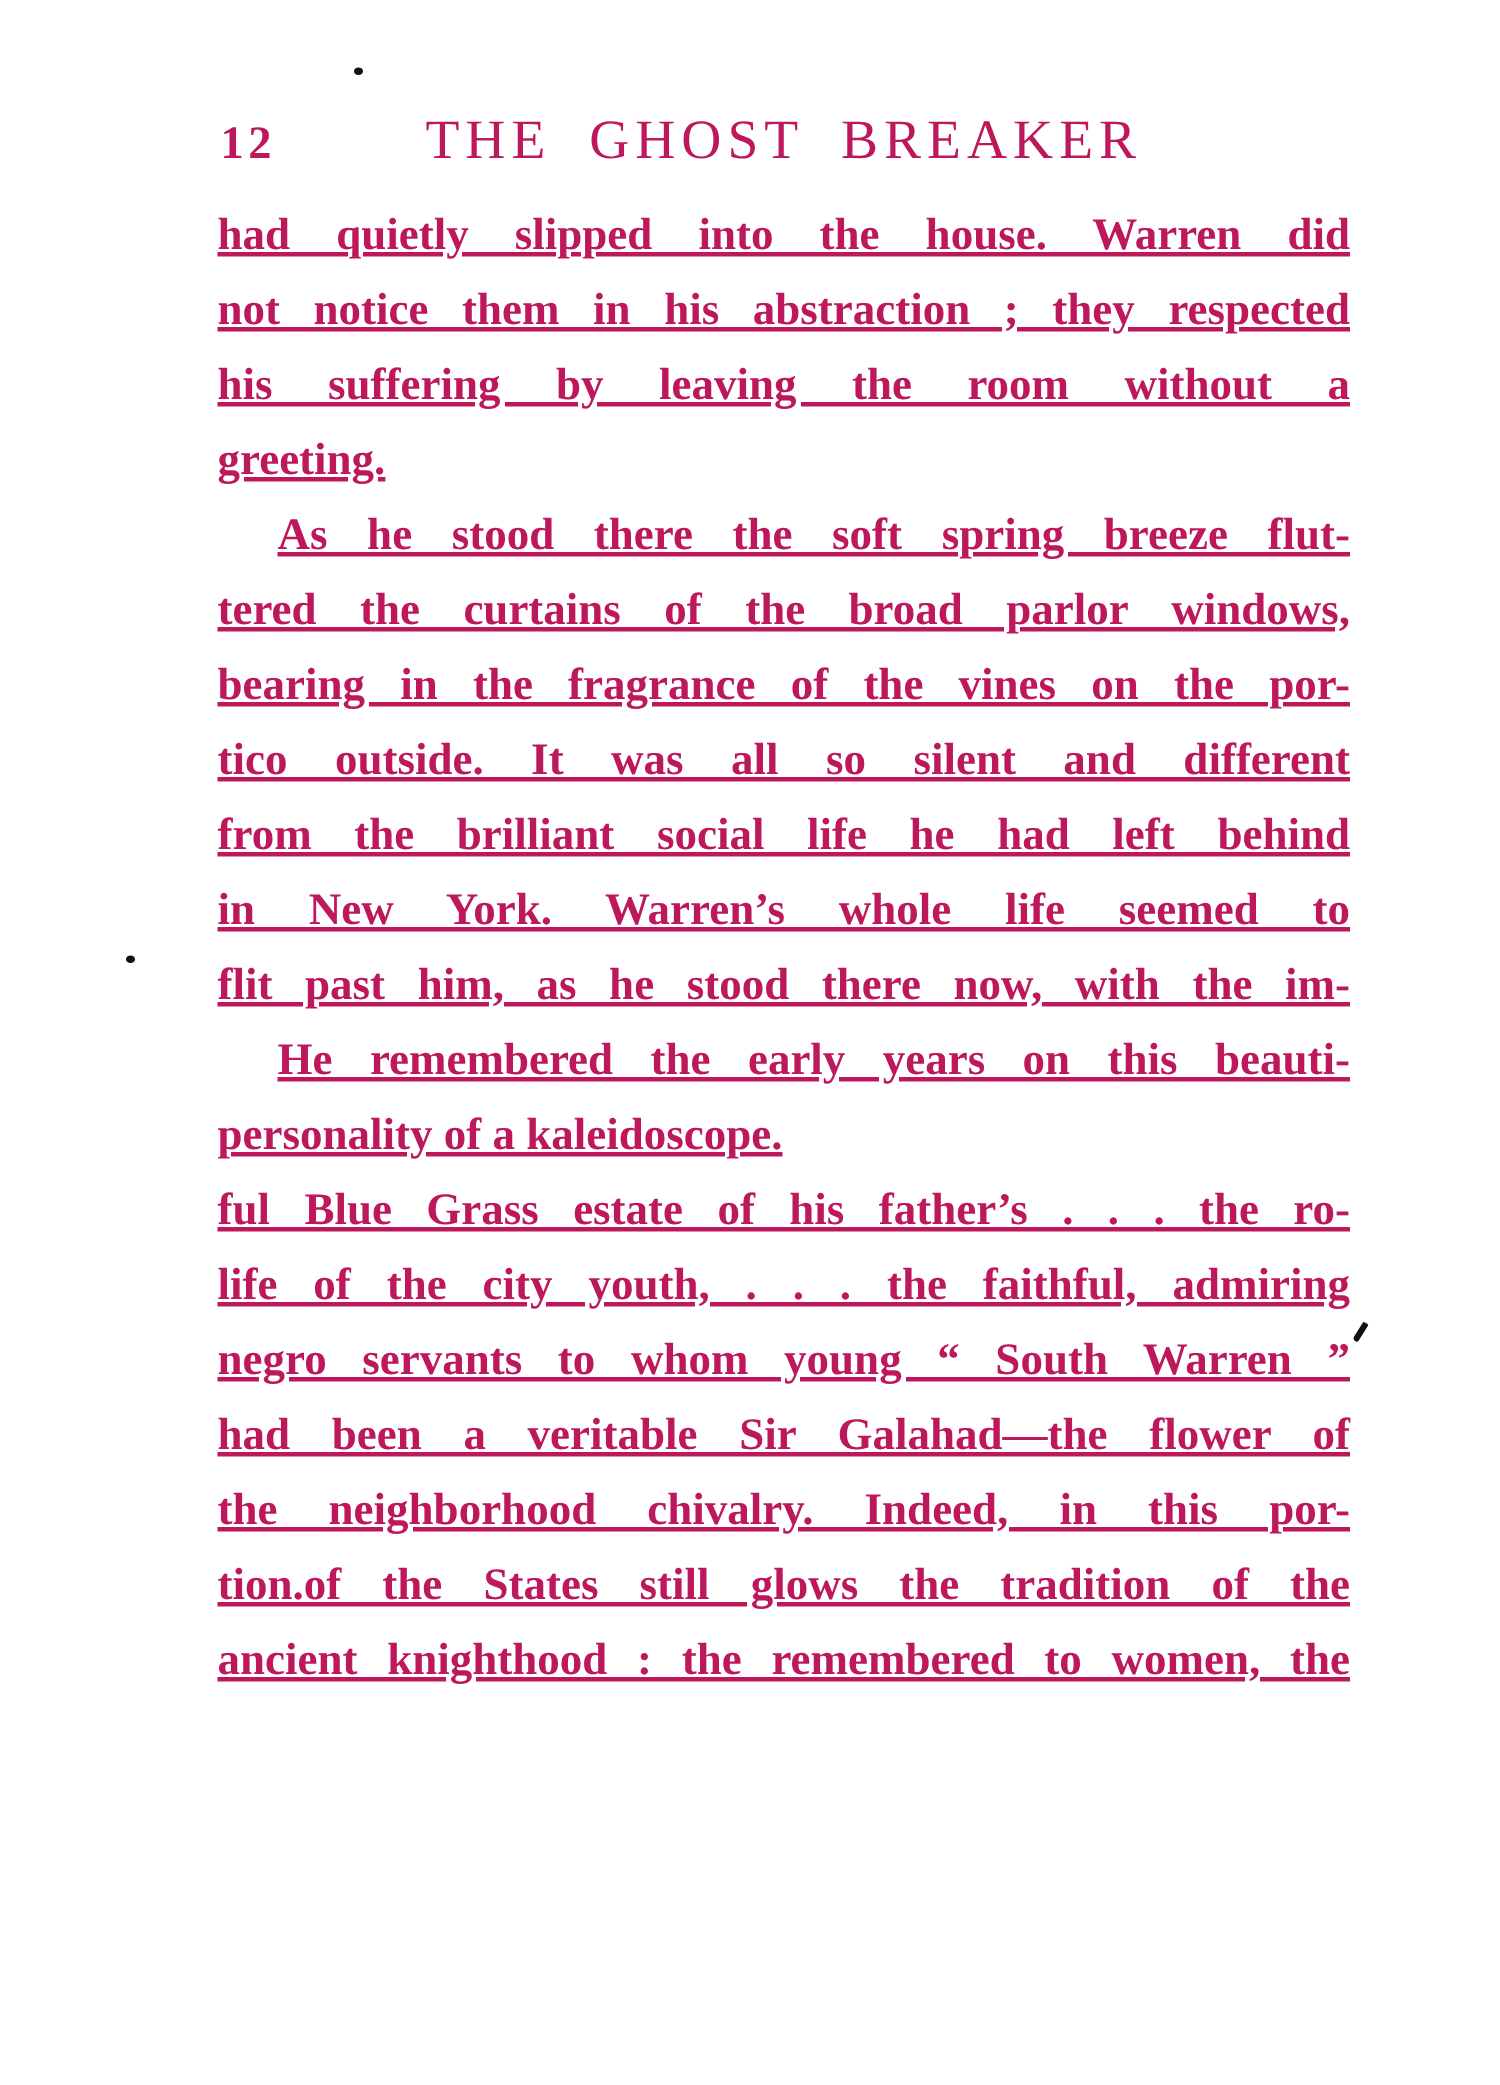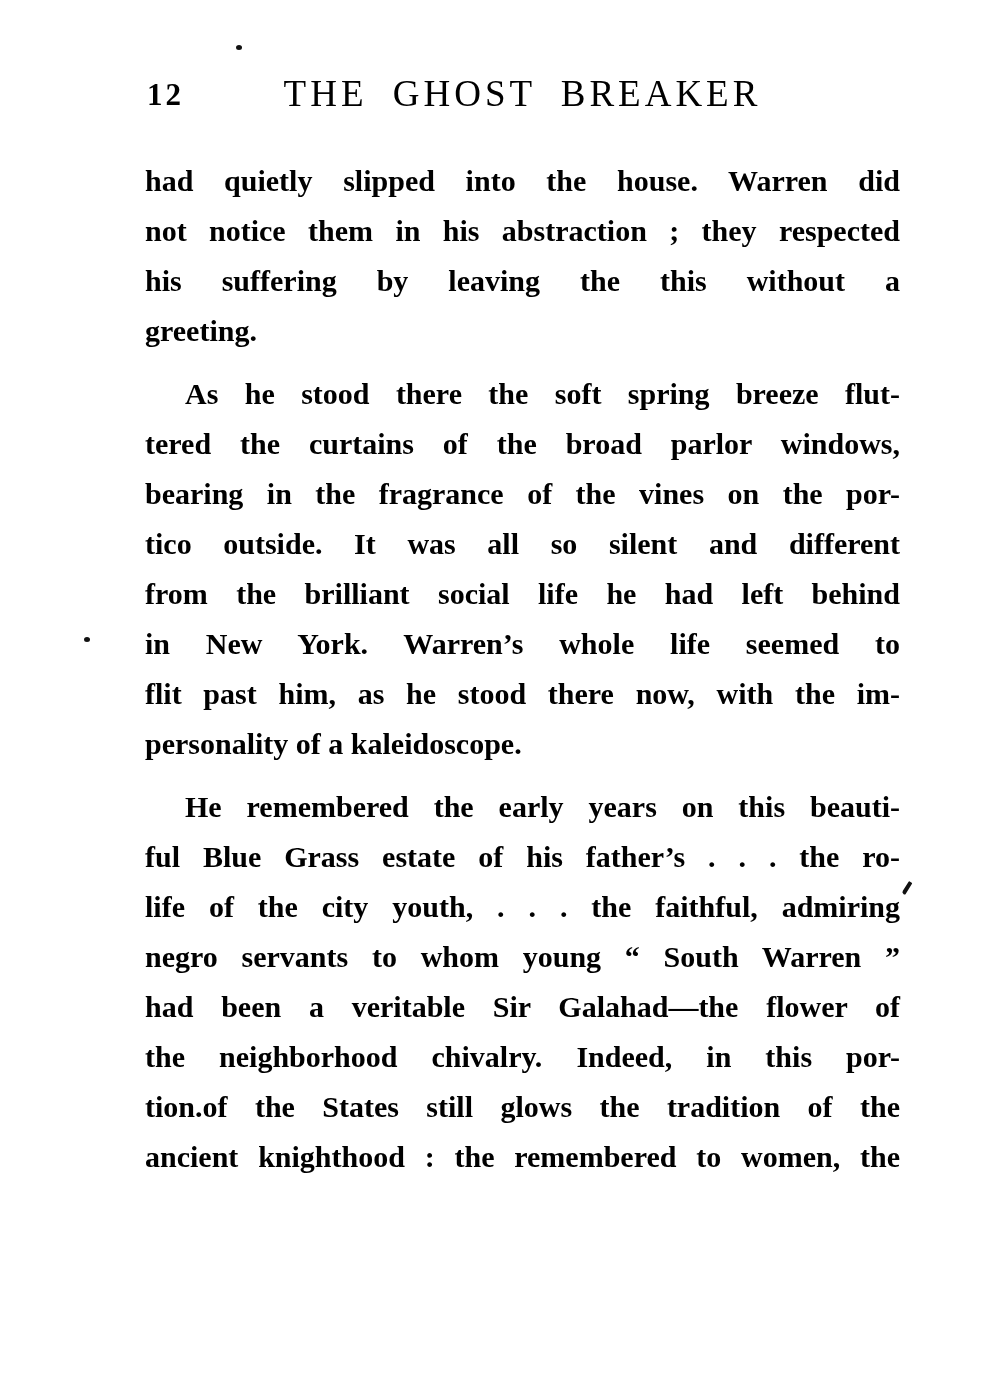--- a/index.html
+++ b/index.html
@@ -6,21 +6,21 @@
     margin: 0;
     padding: 0;
     background: #ffffff;
   }
   .page {
     position: relative;
     width: 1000px;
     height: 1390px;
     background: #ffffff;
     font-family: "Liberation Serif", serif;
-    color: #000000;
+    color: #be185d;
     overflow: hidden;
   }
   .header {
     position: absolute;
     top: 70px;
     left: 145px;
     width: 755px;
     height: 48px;
   }
   .page-num {
@@ -35,40 +35,40 @@
     display: block;
     text-align: center;
     font-size: 37px;
     font-weight: 400;
     letter-spacing: 4px;
     word-spacing: 12px;
     line-height: 48px;
   }
   .body-text {
     position: absolute;
-    top: 156px;
+    top: 132px;
     left: 145px;
     width: 755px;
     font-size: 30px;
     font-weight: 700;
     line-height: 50px;
+    text-decoration: underline;
   }
   .line {
     height: 50px;
     text-align: justify;
     text-align-last: justify;
     text-justify: inter-word;
   }
   .line.noj {
     text-align: right;
     text-align-last: left;
   }
   .line.indent {
     padding-left: 40px;
-    margin-top: 13px;
   }
   .speck {
     position: absolute;
     background: #111111;
     border-radius: 50%;
   }
   .speck.top-dot   { left: 236px; top: 45px;  width: 6px; height: 5px; }
   .speck.left-dot  { left: 84px;  top: 637px; width: 6px; height: 5px; }
   .flick {
     position: absolute;
@@ -91,31 +91,31 @@
   <span class="flick"></span>
 
   <div class="header">
     <span class="page-num">12</span>
     <span class="running-title">THE GHOST BREAKER</span>
   </div>
 
   <div class="body-text">
       <div class="line">had quietly slipped into the house.  Warren did</div>
       <div class="line">not notice them in his abstraction ; they respected</div>
-      <div class="line">his suffering by leaving the this without a</div>
+      <div class="line">his suffering by leaving the room without a</div>
       <div class="line noj">greeting.</div>
       <div class="line indent">As he stood there the soft spring breeze flut-</div>
       <div class="line">tered the curtains of the broad parlor windows,</div>
       <div class="line">bearing in the fragrance of the vines on the por-</div>
       <div class="line">tico outside.  It was all so silent and different</div>
       <div class="line">from the brilliant social life he had left behind</div>
       <div class="line">in New York.  Warren’s whole life seemed to</div>
       <div class="line">flit past him, as he stood there now, with the im-</div>
+      <div class="line indent">He remembered the early years on this beauti-</div>
       <div class="line noj">personality of a kaleidoscope.</div>
-      <div class="line indent">He remembered the early years on this beauti-</div>
       <div class="line">ful Blue Grass estate of his father’s . . . the ro-</div>
       <div class="line">life of the city youth, . . . the faithful, admiring</div>
       <div class="line">negro servants to whom young “ South Warren ”</div>
       <div class="line">had been a veritable Sir Galahad—the flower of</div>
       <div class="line">the neighborhood chivalry.  Indeed, in this por-</div>
       <div class="line">tion.of the States still glows the tradition of the</div>
       <div class="line">ancient knighthood : the remembered to women, the</div>
     </div>
 
 </div>

